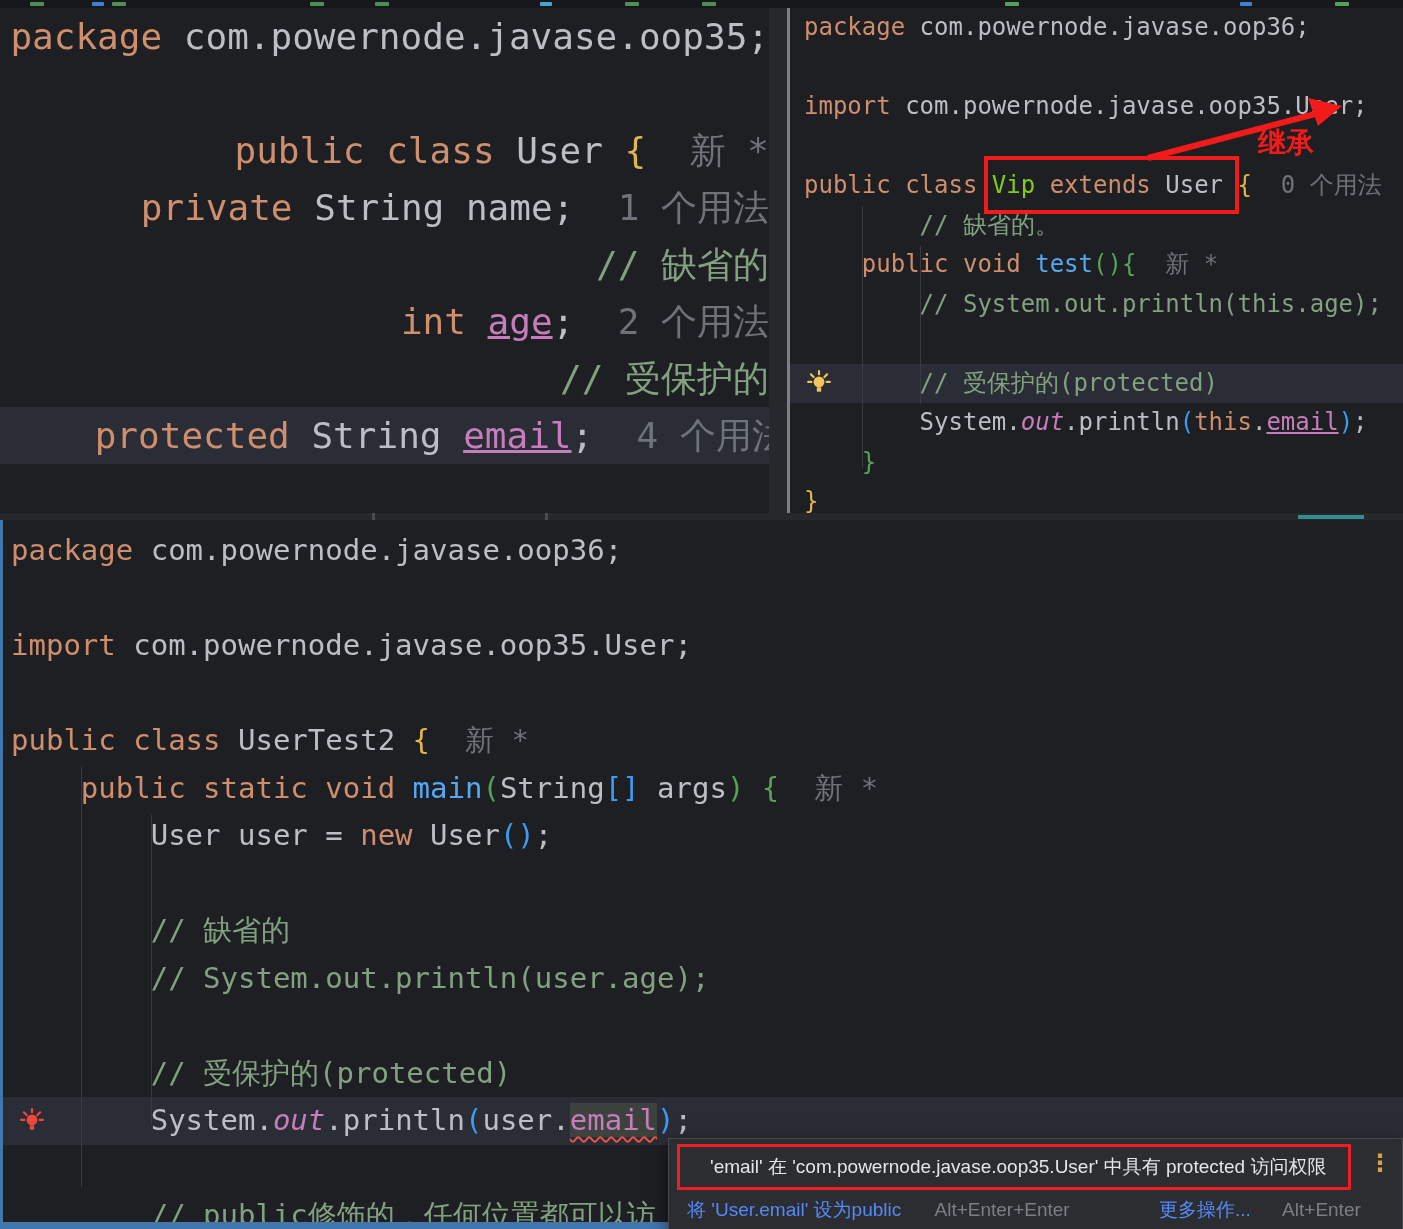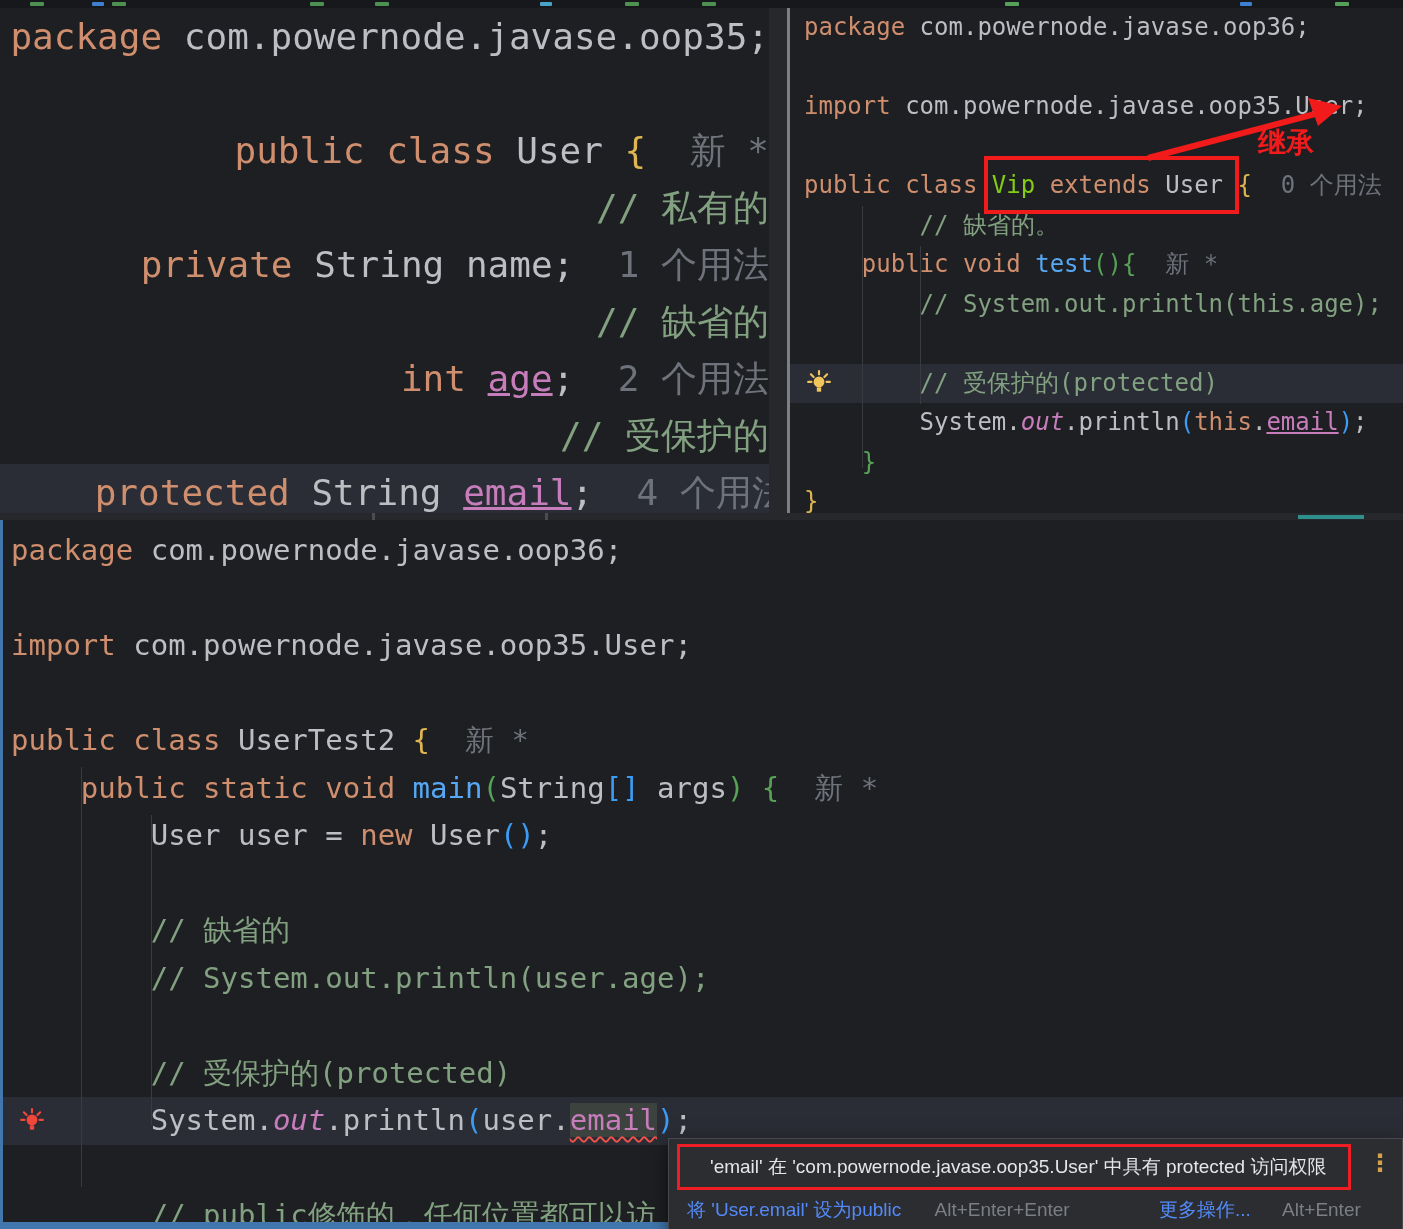--- a/index.html
+++ b/index.html
@@ -92,21 +92,20 @@
     <span class="tab-dash" style="left:702px;width:14px;background:#4e8f52;"></span>
     <span class="tab-dash" style="left:1005px;width:14px;background:#57a05a;"></span>
     <span class="tab-dash" style="left:1240px;width:12px;background:#3f7fd0;"></span>
     <span class="tab-dash" style="left:1335px;width:14px;background:#57a05a;"></span>
   </div>
 
   <div class="pane pane-user">
       <div class="code-line"><span class="tok-kw">package </span><span class="tok-def">com.powernode.javase.oop35;</span></div>
       <div class="code-line">&nbsp;</div>
       <div class="code-line"><span class="tok-kw">public class </span><span class="tok-cls">User </span><span class="tok-br1">{</span><span class="tok-hint">  新 *</span></div>
-      <div class="code-line"><span class="tok-cmt">    // 私有的</span></div>
       <div class="code-line"><span class="tok-kw">    private </span><span class="tok-cls">String </span><span class="tok-def">name;</span><span class="tok-hint">  1 个用法</span></div>
       <div class="code-line"><span class="tok-cmt">    // 缺省的</span></div>
       <div class="code-line"><span class="tok-kw">    int </span><span class="tok-field">age</span><span class="tok-def">;</span><span class="tok-hint">  2 个用法</span></div>
       <div class="code-line"><span class="tok-cmt">    // 受保护的</span></div>
       <div class="code-line hl"><span class="tok-kw">    protected </span><span class="tok-cls">String </span><span class="tok-field">email</span><span class="tok-def">;</span><span class="tok-hint">  4 个用法</span></div>
     </div>
 
   <div class="left-pane-edge"></div>
   <div class="v-divider"></div>
 

